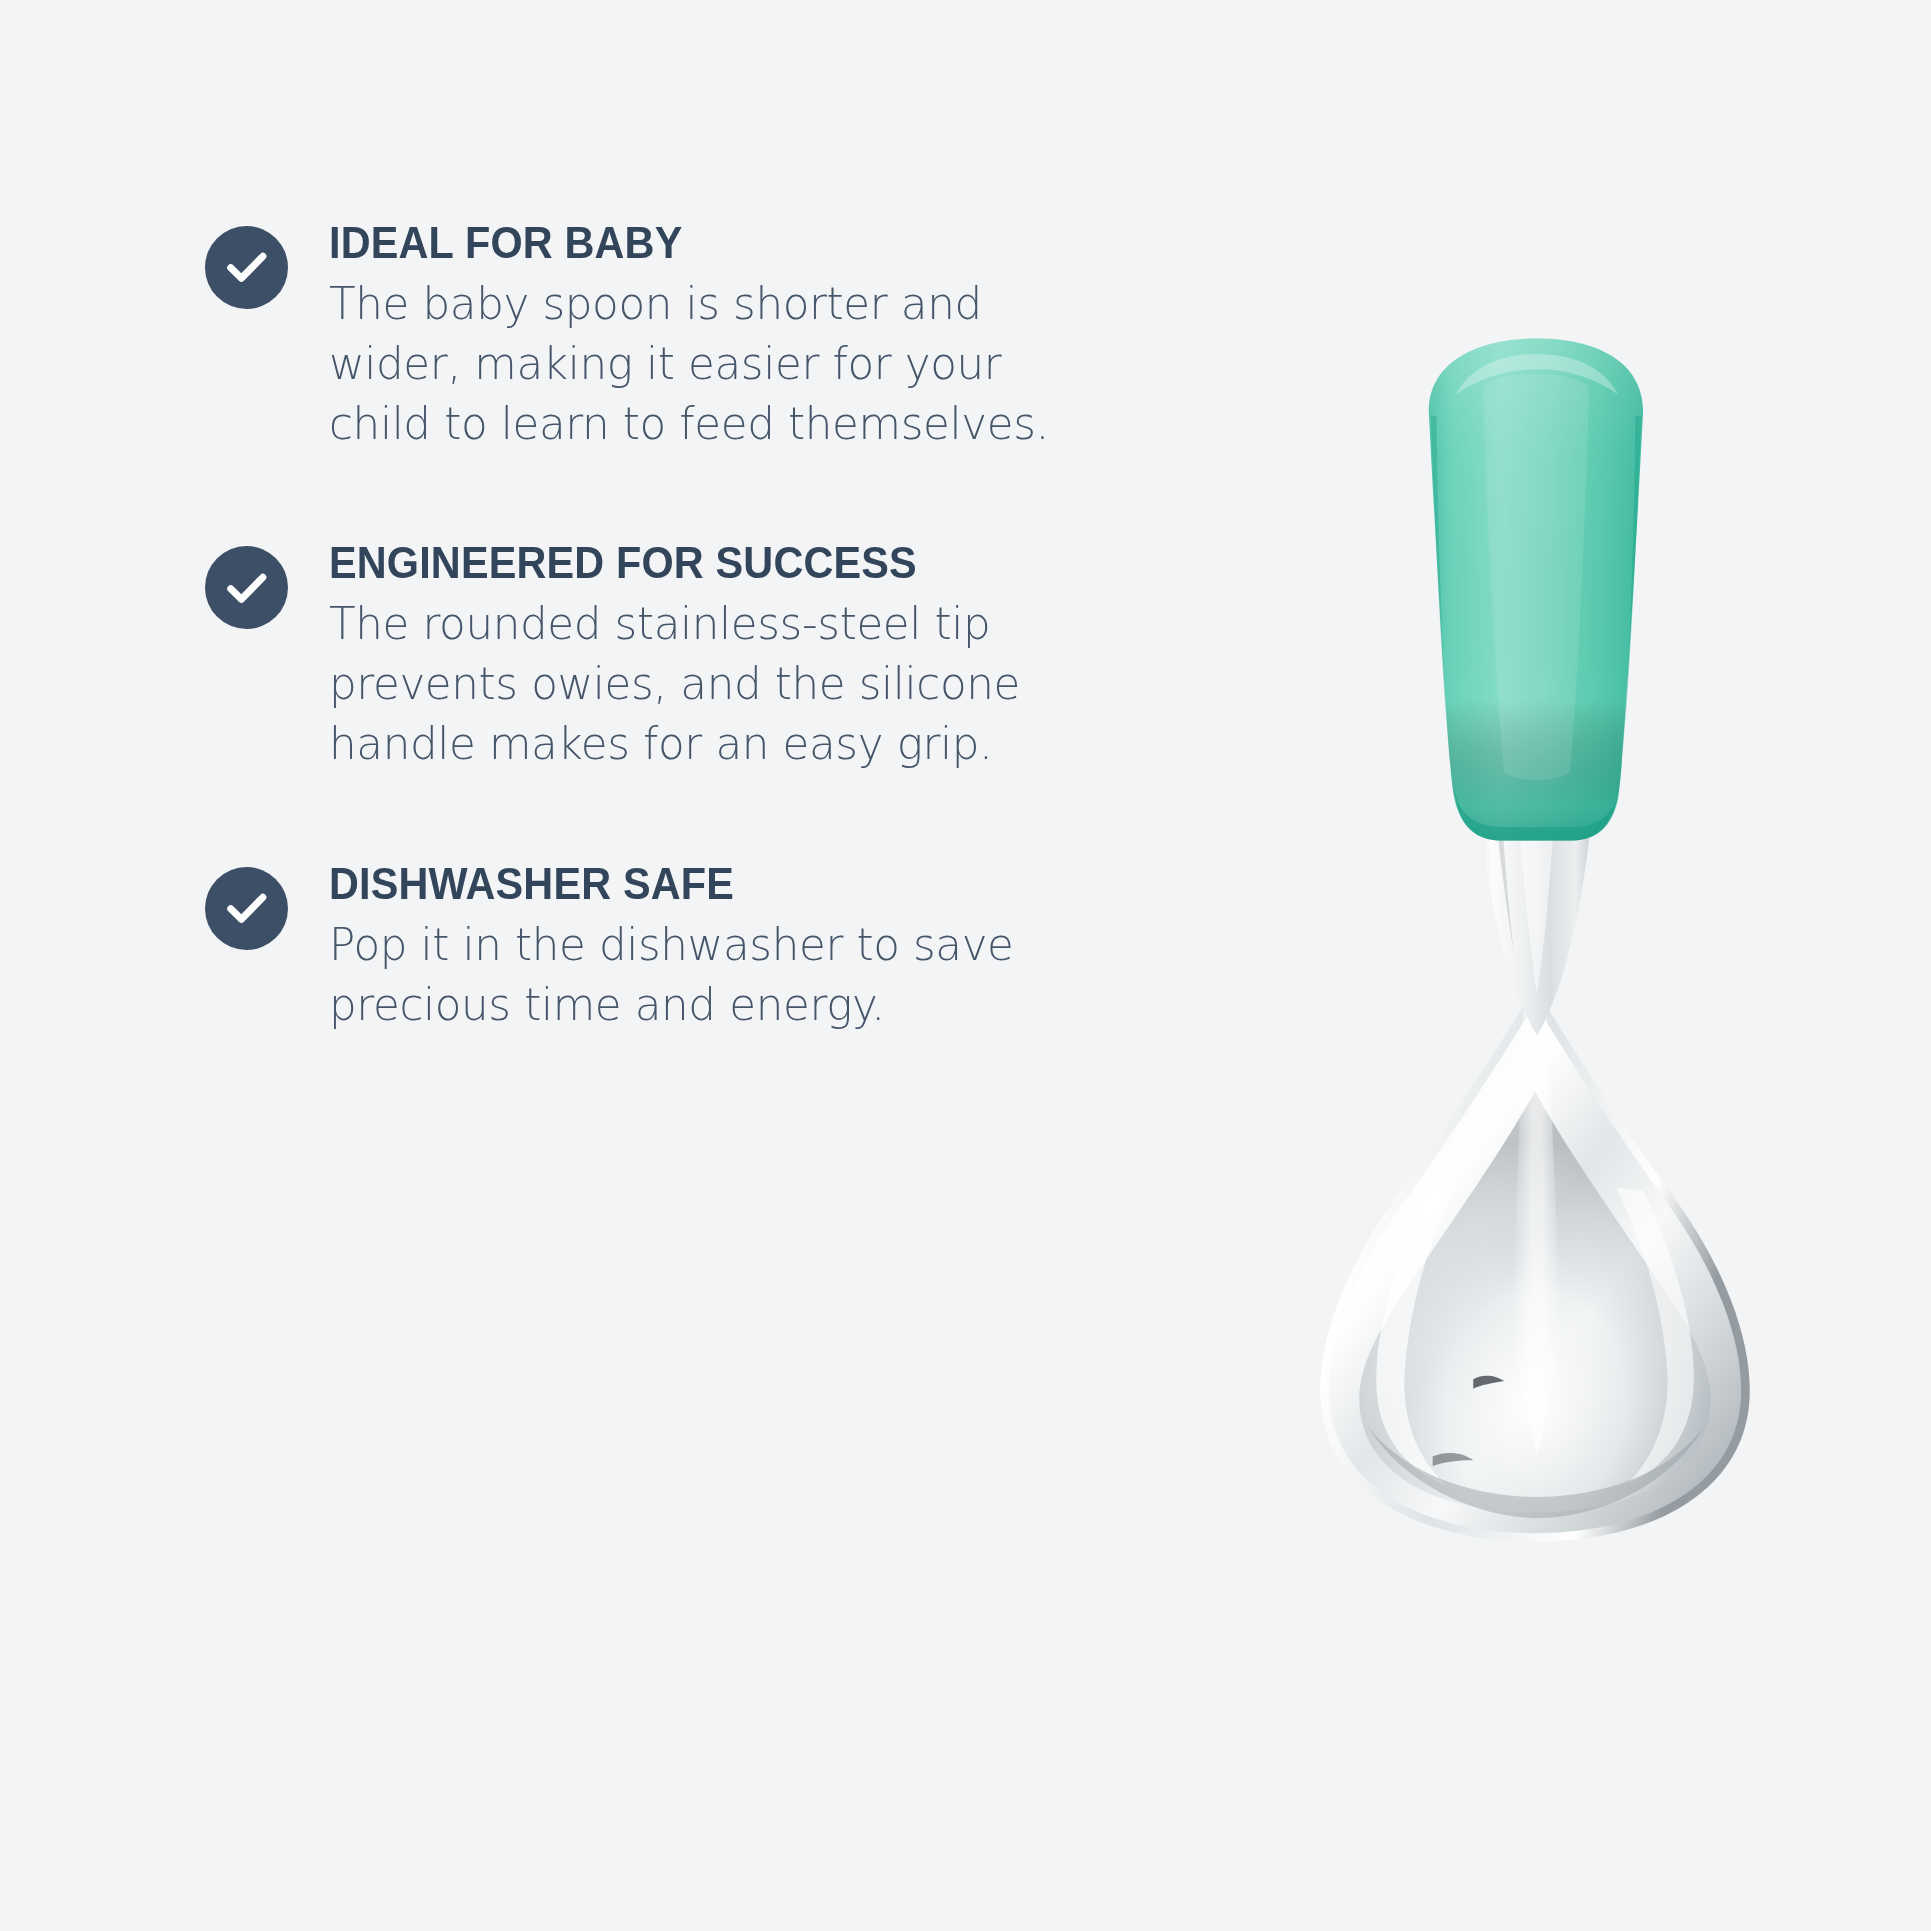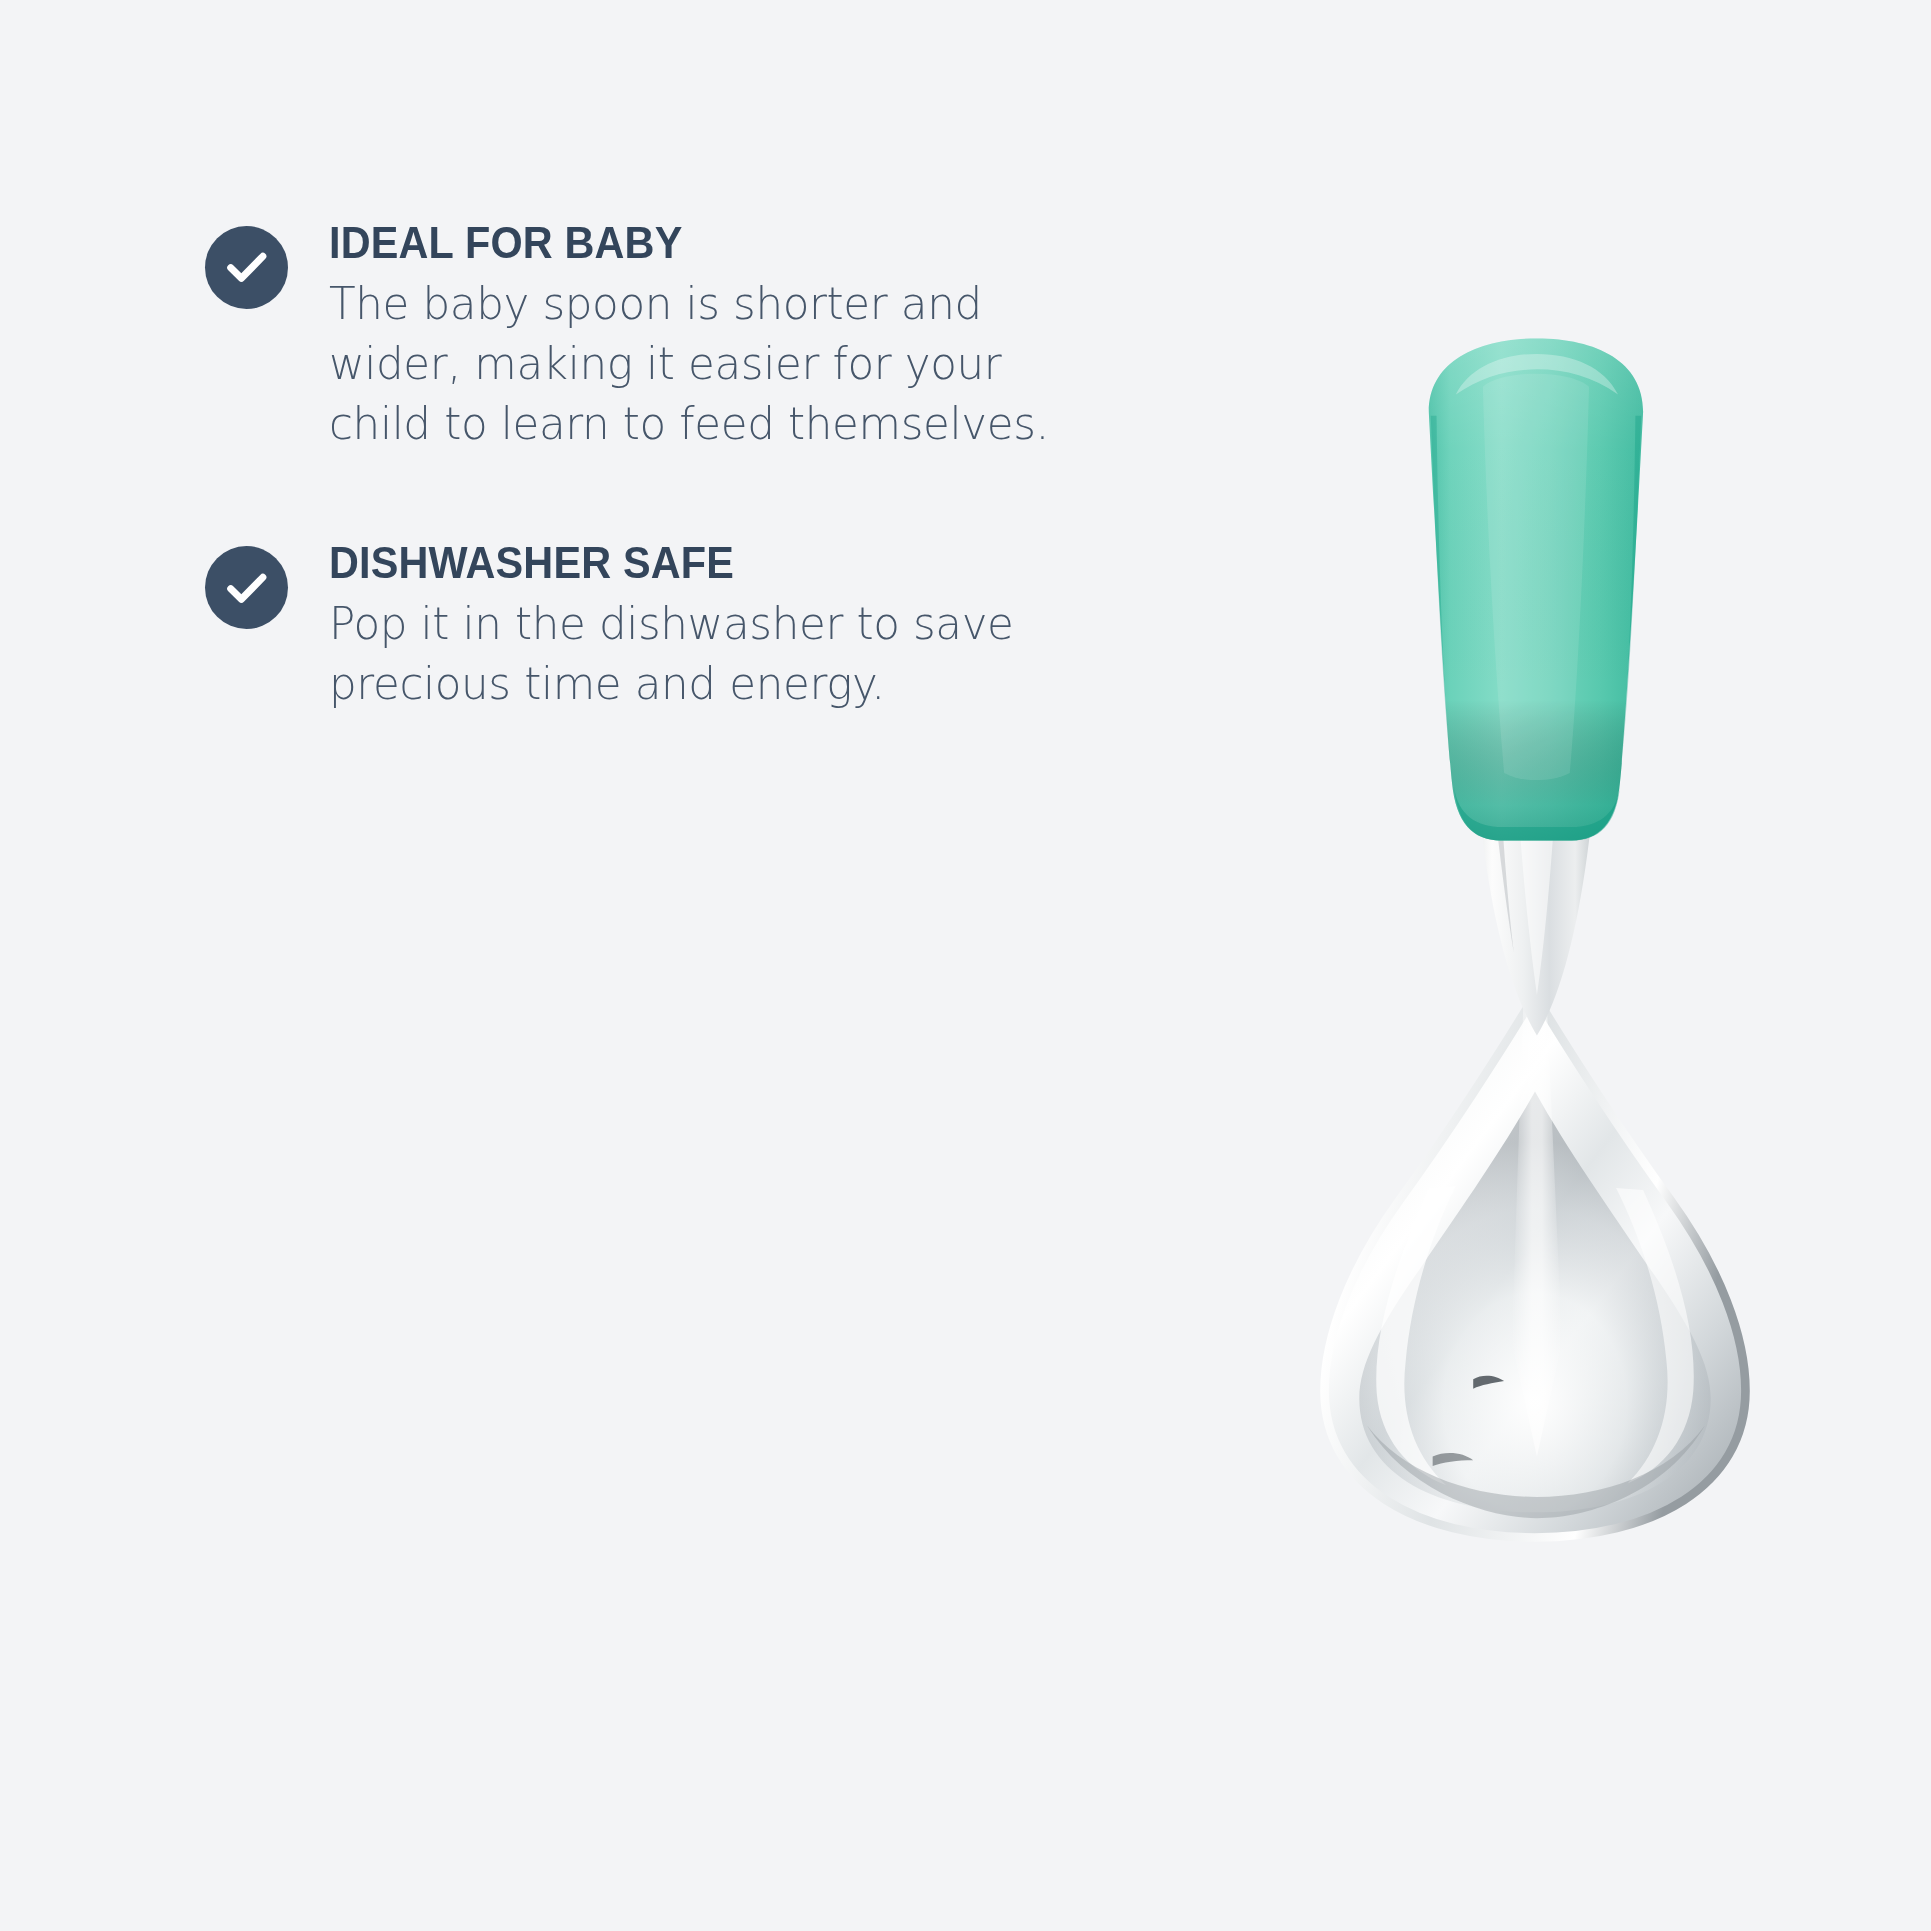--- a/index.html
+++ b/index.html
@@ -84,20 +84,33 @@
         </svg>
       </div>
       <h3 class="feature-title">IDEAL FOR BABY</h3>
       <p class="feature-body">
         <span class="ln">The baby spoon is shorter and</span>
         <span class="ln">wider, making it easier for your</span>
         <span class="ln">child to learn to feed themselves.</span>
       </p>
     </div>
 
+    <div class="feature">
+      <div class="check-badge">
+        <svg viewBox="0 0 24 24" aria-hidden="true">
+          <path d="M4.2 12.4 L9.3 17.4 L19.6 6.9" fill="none" stroke="#ffffff" stroke-width="3.4" stroke-linecap="round" stroke-linejoin="round"></path>
+        </svg>
+      </div>
+      <h3 class="feature-title">ENGINEERED FOR SUCCESS</h3>
+      <p class="feature-body">
+        <span class="ln">The rounded stainless-steel tip</span>
+        <span class="ln">prevents owies, and the silicone</span>
+        <span class="ln">handle makes for an easy grip.</span>
+      </p>
+    </div>
 
 
     <div class="feature">
       <div class="check-badge">
         <svg viewBox="0 0 24 24" aria-hidden="true">
           <path d="M4.2 12.4 L9.3 17.4 L19.6 6.9" fill="none" stroke="#ffffff" stroke-width="3.4" stroke-linecap="round" stroke-linejoin="round"></path>
         </svg>
       </div>
       <h3 class="feature-title">DISHWASHER SAFE</h3>
       <p class="feature-body">

